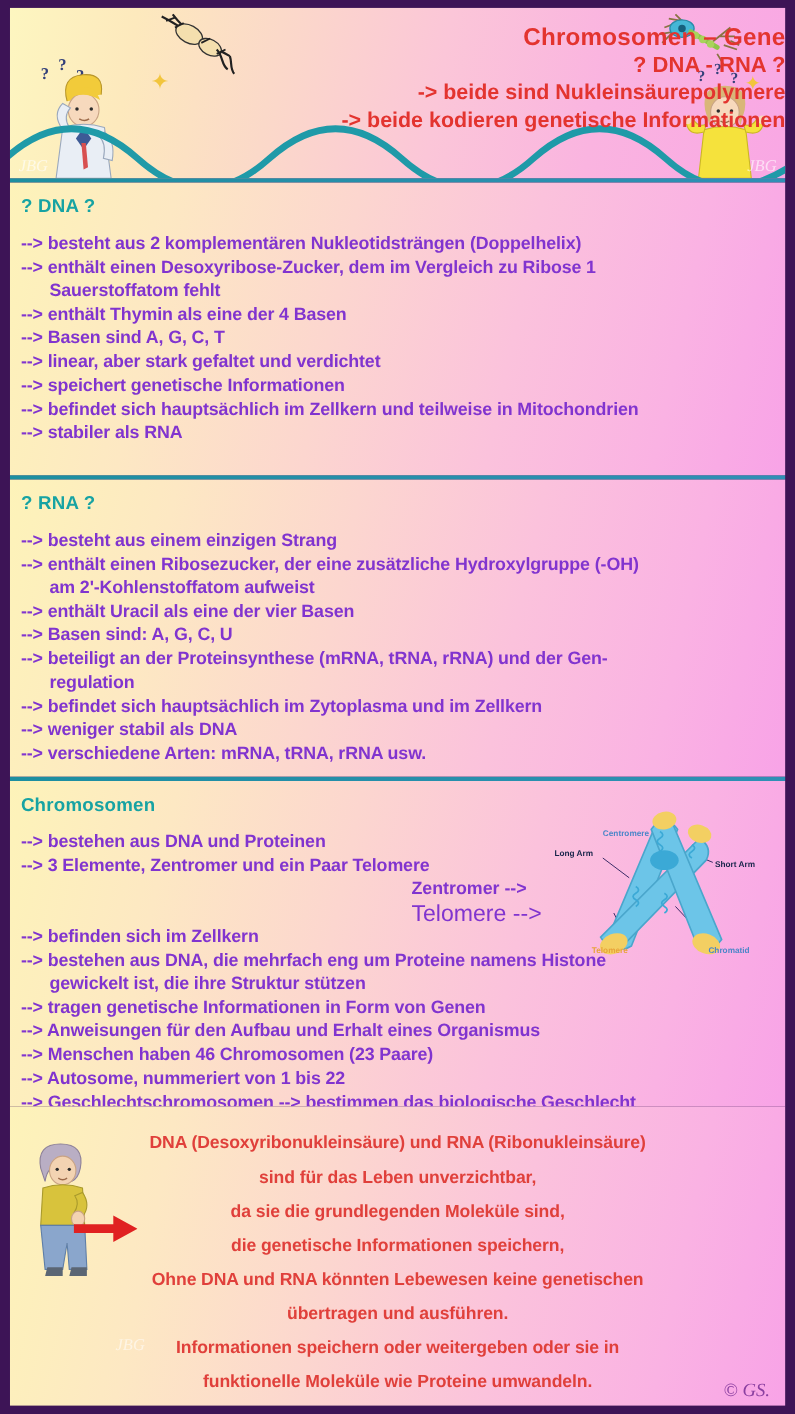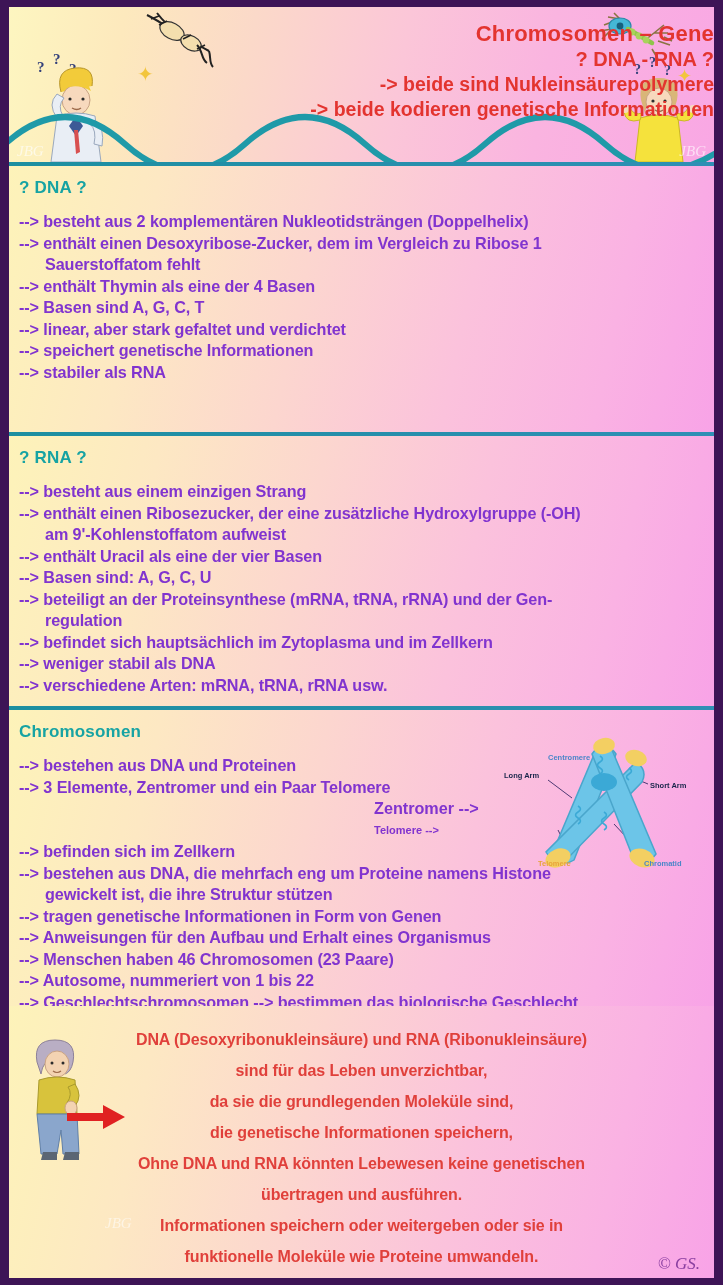--- a/index.html
+++ b/index.html
@@ -129,22 +129,22 @@
   }
   .bullets li .cont { display: block; padding-left: 26px; }
   .sub-line {
     font-size: 16.2px;
     font-weight: bold;
     color: #8134cf;
     line-height: 21.5px;
     padding-left: 355px;
   }
   .sub-line2 {
-    font-size: 11px;
-    font-weight: bold;
+    font-size: 21px;
+    font-weight: normal;
     color: #8134cf;
     line-height: 21.5px;
     padding-left: 355px;
   }
 
   
   .chromo-fig {
     position: absolute;
     right: 6px;
     top: 22px;
@@ -264,32 +264,33 @@
 
   <div class="sec sec-dna">
     <div class="sec-head">? DNA ?</div>
     <ul class="bullets">
       <li><span>--&gt; besteht aus 2 komplementären Nukleotidsträngen (Doppelhelix)</span></li>
       <li><span>--&gt; enthält einen Desoxyribose-Zucker, dem im Vergleich zu Ribose 1</span><span class="cont">Sauerstoffatom fehlt</span></li>
       <li><span>--&gt; enthält Thymin als eine der 4 Basen</span></li>
       <li><span>--&gt; Basen sind A, G, C, T</span></li>
       <li><span>--&gt; linear, aber stark gefaltet und verdichtet</span></li>
       <li><span>--&gt; speichert genetische Informationen</span></li>
+      <li><span>--&gt; befindet sich hauptsächlich im Zellkern und teilweise in Mitochondrien</span></li>
       <li><span>--&gt; stabiler als RNA</span></li>
 
     </ul>
   </div>
 
   <div class="divider"></div>
 
   <div class="sec sec-rna">
     <div class="sec-head">? RNA ?</div>
     <ul class="bullets">
       <li><span>--&gt; besteht aus einem einzigen Strang</span></li>
-      <li><span>--&gt; enthält einen Ribosezucker, der eine zusätzliche Hydroxylgruppe (-OH)</span><span class="cont">am 9'-Kohlenstoffatom aufweist</span></li>
+      <li><span>--&gt; enthält einen Ribosezucker, der eine zusätzliche Hydroxylgruppe (-OH)</span><span class="cont">am 2'-Kohlenstoffatom aufweist</span></li>
       <li><span>--&gt; enthält Uracil als eine der vier Basen</span></li>
       <li><span>--&gt; Basen sind: A, G, C, U</span></li>
       <li><span>--&gt; beteiligt an der Proteinsynthese (mRNA, tRNA, rRNA) und der Gen-</span><span class="cont">regulation</span></li>
       <li><span>--&gt; befindet sich hauptsächlich im Zytoplasma und im Zellkern</span></li>
       <li><span>--&gt; weniger stabil als DNA</span></li>
       <li><span>--&gt; verschiedene Arten: mRNA, tRNA, rRNA usw.</span></li>
     </ul>
   </div>
 
   <div class="divider"></div>

